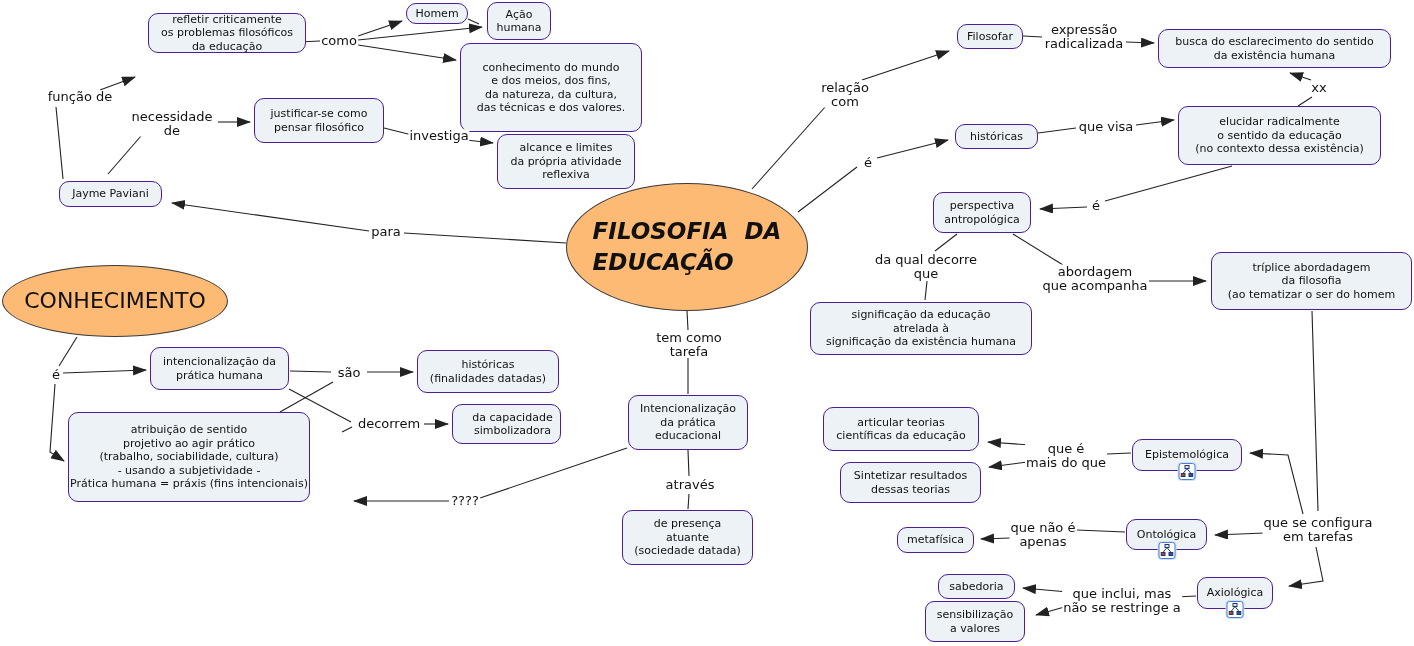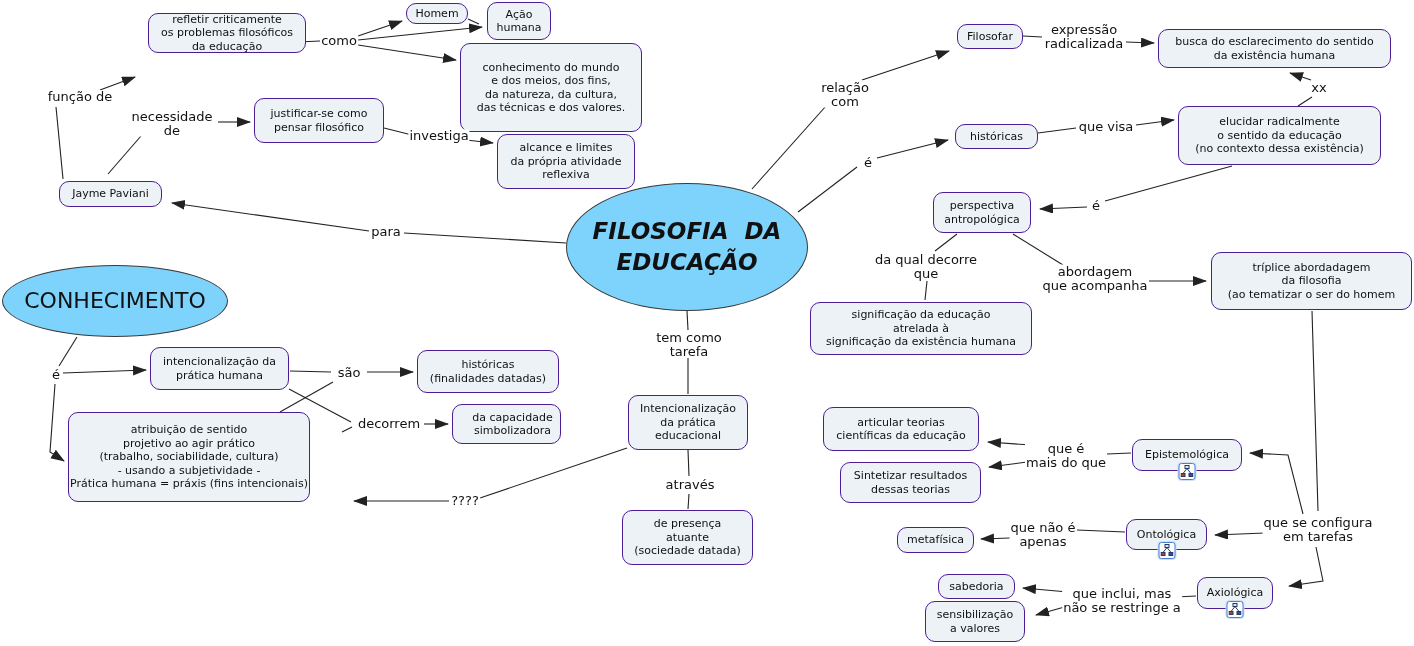--- a/index.html
+++ b/index.html
@@ -29,27 +29,26 @@
     justify-content: center;
     text-align: center;
     white-space: pre;
     font-size: 11px;
     line-height: 13.5px;
     padding: 2px 4px;
   }
   .cm-ellipse {
     position: absolute;
     box-sizing: border-box;
-    background: #7dd3fc;
+    background: #fdba74;
     border: 1px solid #3a3a3a;
     border-radius: 50%;
     display: flex;
     align-items: center;
     justify-content: center;
-    text-align: center;
     white-space: pre;
   }
   .cm-ellipse.italic { font-style: italic; }
   .cm-ellipse.bold   { font-weight: bold; }
   .cm-label {
     position: absolute;
     transform: translate(-50%, -50%);
     text-align: center;
     white-space: pre;
     font-size: 13px;
@@ -216,21 +215,21 @@
             <rect x="8.5" y="8.5" width="4" height="3" fill="#2e4f9e" stroke="#223a66" stroke-width="1"></rect>
           </svg></span></div>
       <div class="cm-node" style="left: 938px; top: 574px; width: 77px; height: 25px;">sabedoria</div>
       <div class="cm-node" style="left: 1197px; top: 577px; width: 76px; height: 32px;">Axiológica<span class="submap-icon"><svg width="13" height="13" viewBox="0 0 13 13" xmlns="http://www.w3.org/2000/svg">
             <rect x="4.5" y="0.5" width="4" height="3" fill="#dce8f8" stroke="#223a66" stroke-width="1"></rect>
             <line x1="6.5" y1="3.5" x2="2.5" y2="8.5" stroke="#223a66" stroke-width="1"></line>
             <line x1="6.5" y1="3.5" x2="10.5" y2="8.5" stroke="#223a66" stroke-width="1"></line>
             <rect x="0.5" y="8.5" width="4" height="3" fill="#c03b2e" stroke="#223a66" stroke-width="1"></rect>
             <rect x="8.5" y="8.5" width="4" height="3" fill="#2e4f9e" stroke="#223a66" stroke-width="1"></rect>
           </svg></span></div>
-      <div class="cm-node" style="left: 925px; top: 601px; width: 100px; height: 41px;">sensibilização
+      <div class="cm-node" style="left: 925px; top: 601px; width: 100px; height: 41px; border-radius: 9px;">sensibilização
 a valores</div>
       <div class="cm-label" style="left: 80px; top: 97px;">função de</div>
       <div class="cm-label" style="left: 339px; top: 41px;">como</div>
       <div class="cm-label" style="left: 172px; top: 123px;">necessidade
 de</div>
       <div class="cm-label" style="left: 439px; top: 136px;">investiga</div>
       <div class="cm-label" style="left: 386px; top: 232px;">para</div>
       <div class="cm-label" style="left: 689px; top: 344px;">tem como
 tarefa</div>
       <div class="cm-label" style="left: 690px; top: 485px;">através</div>

